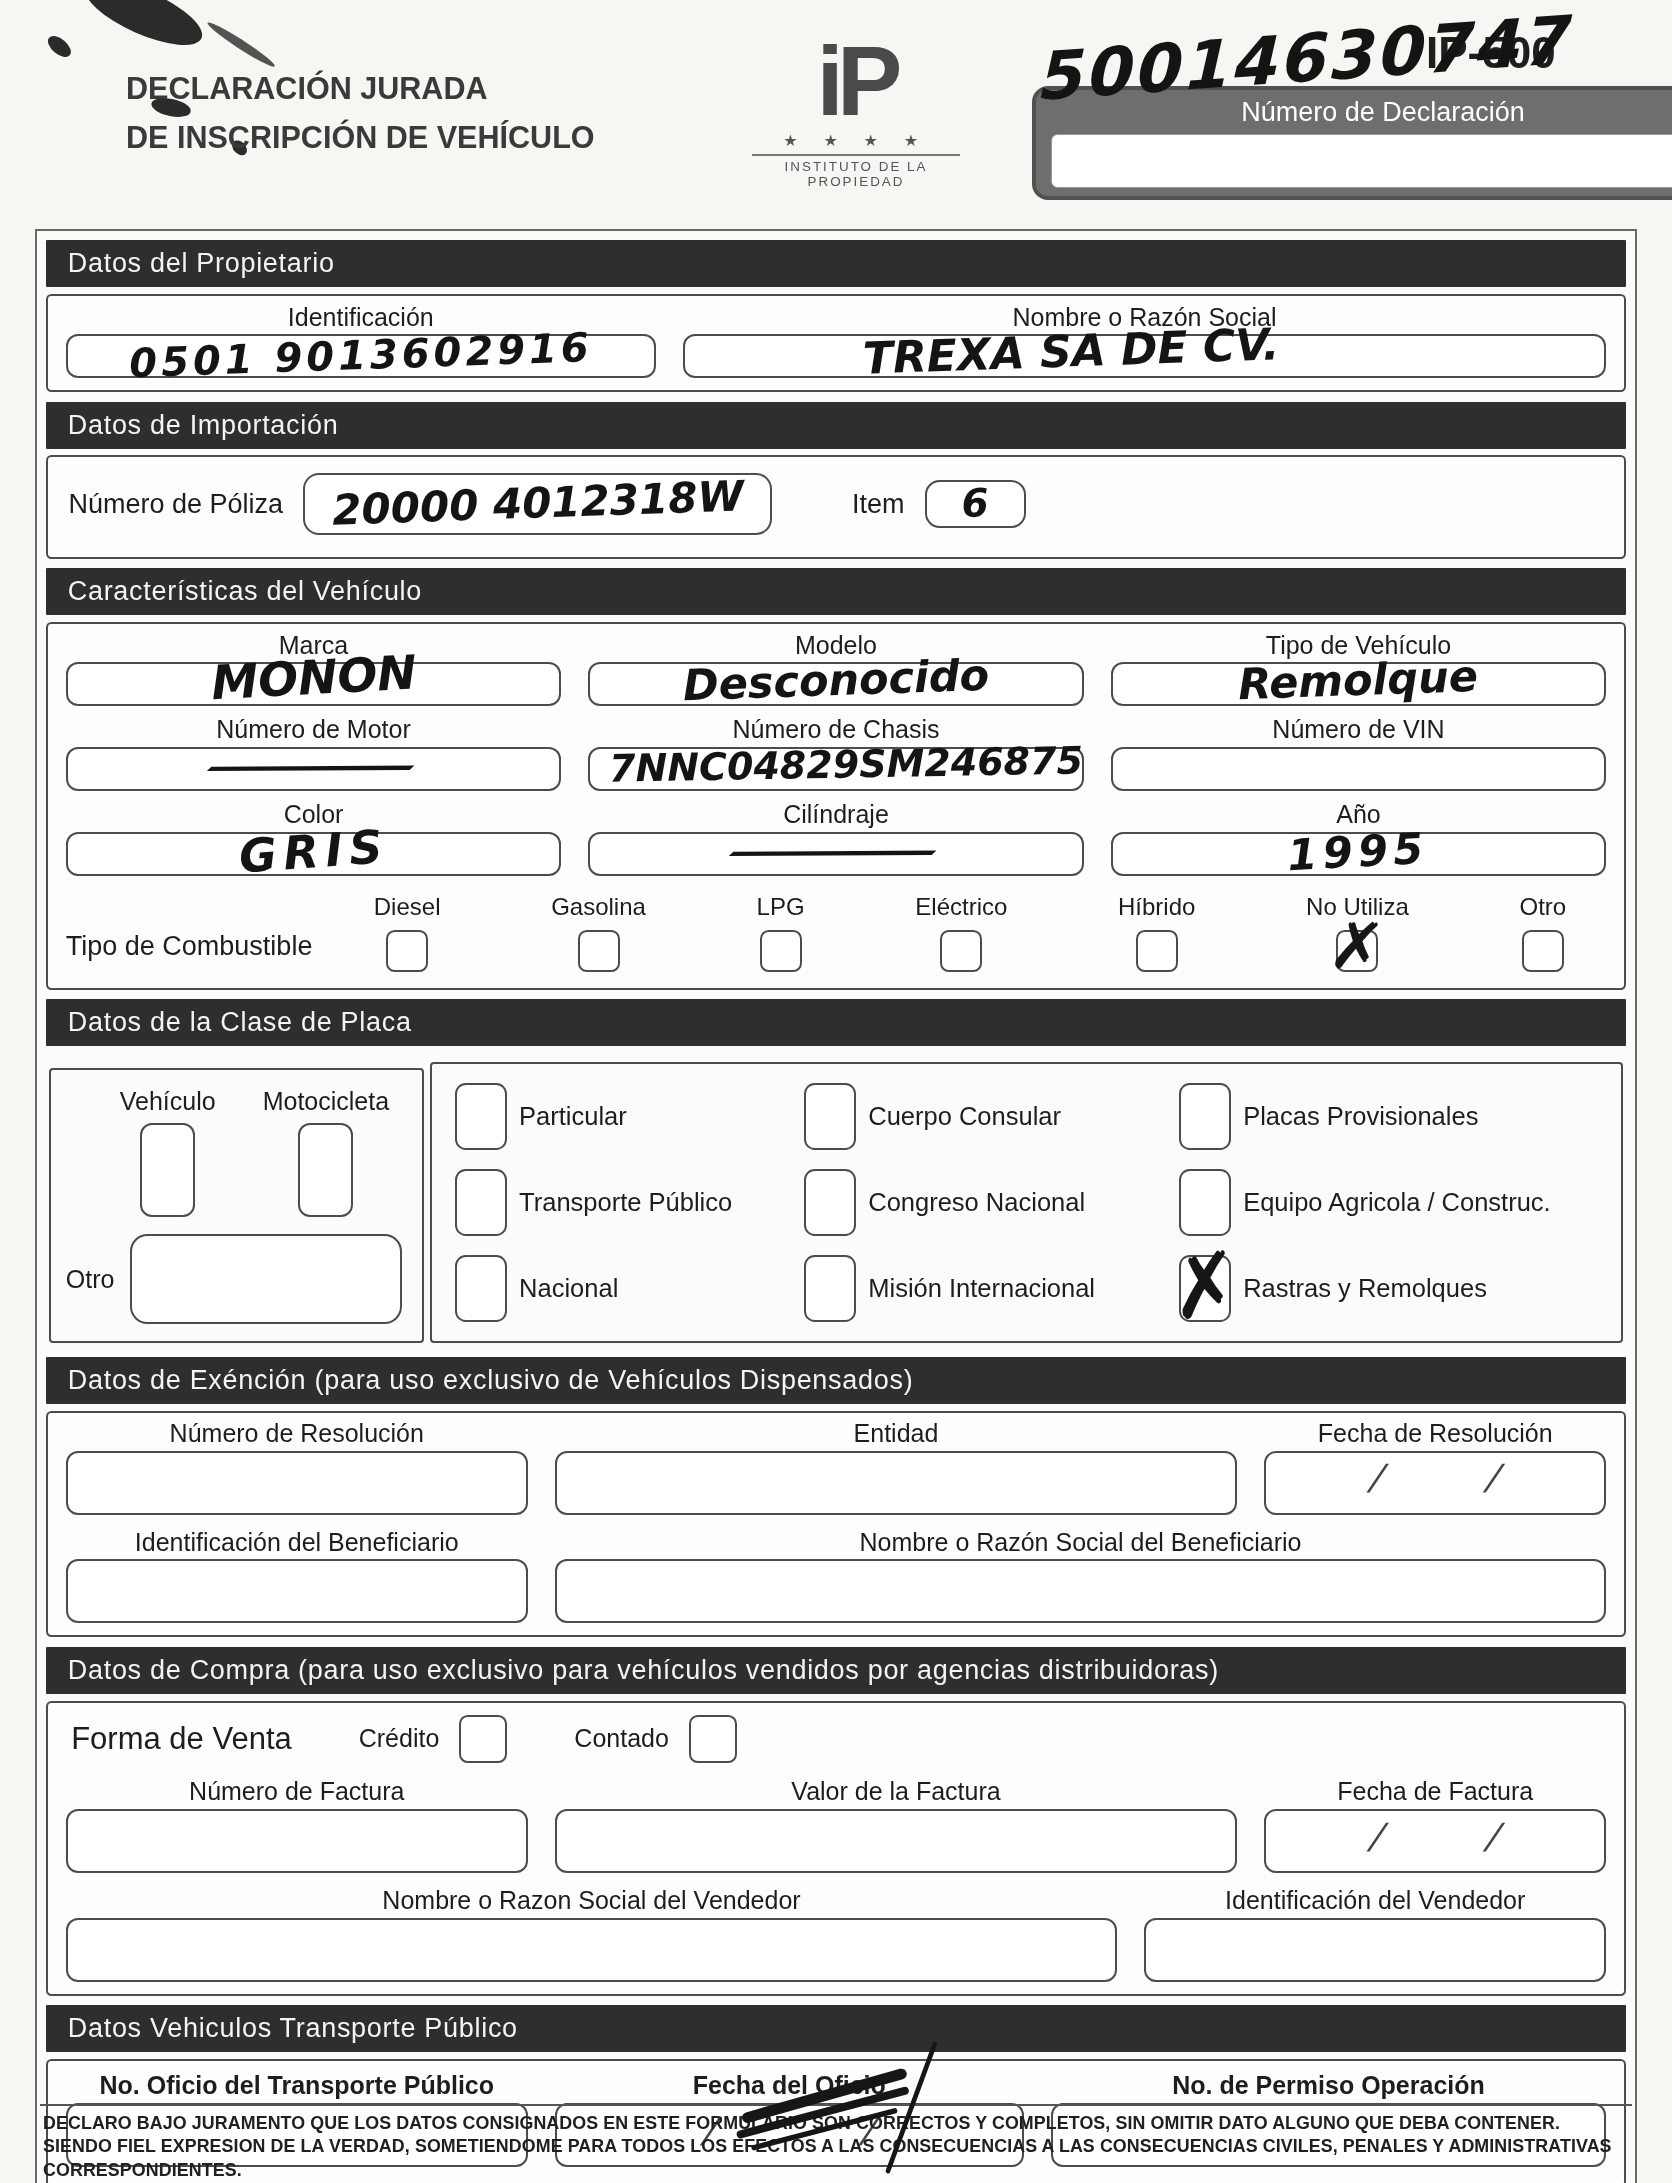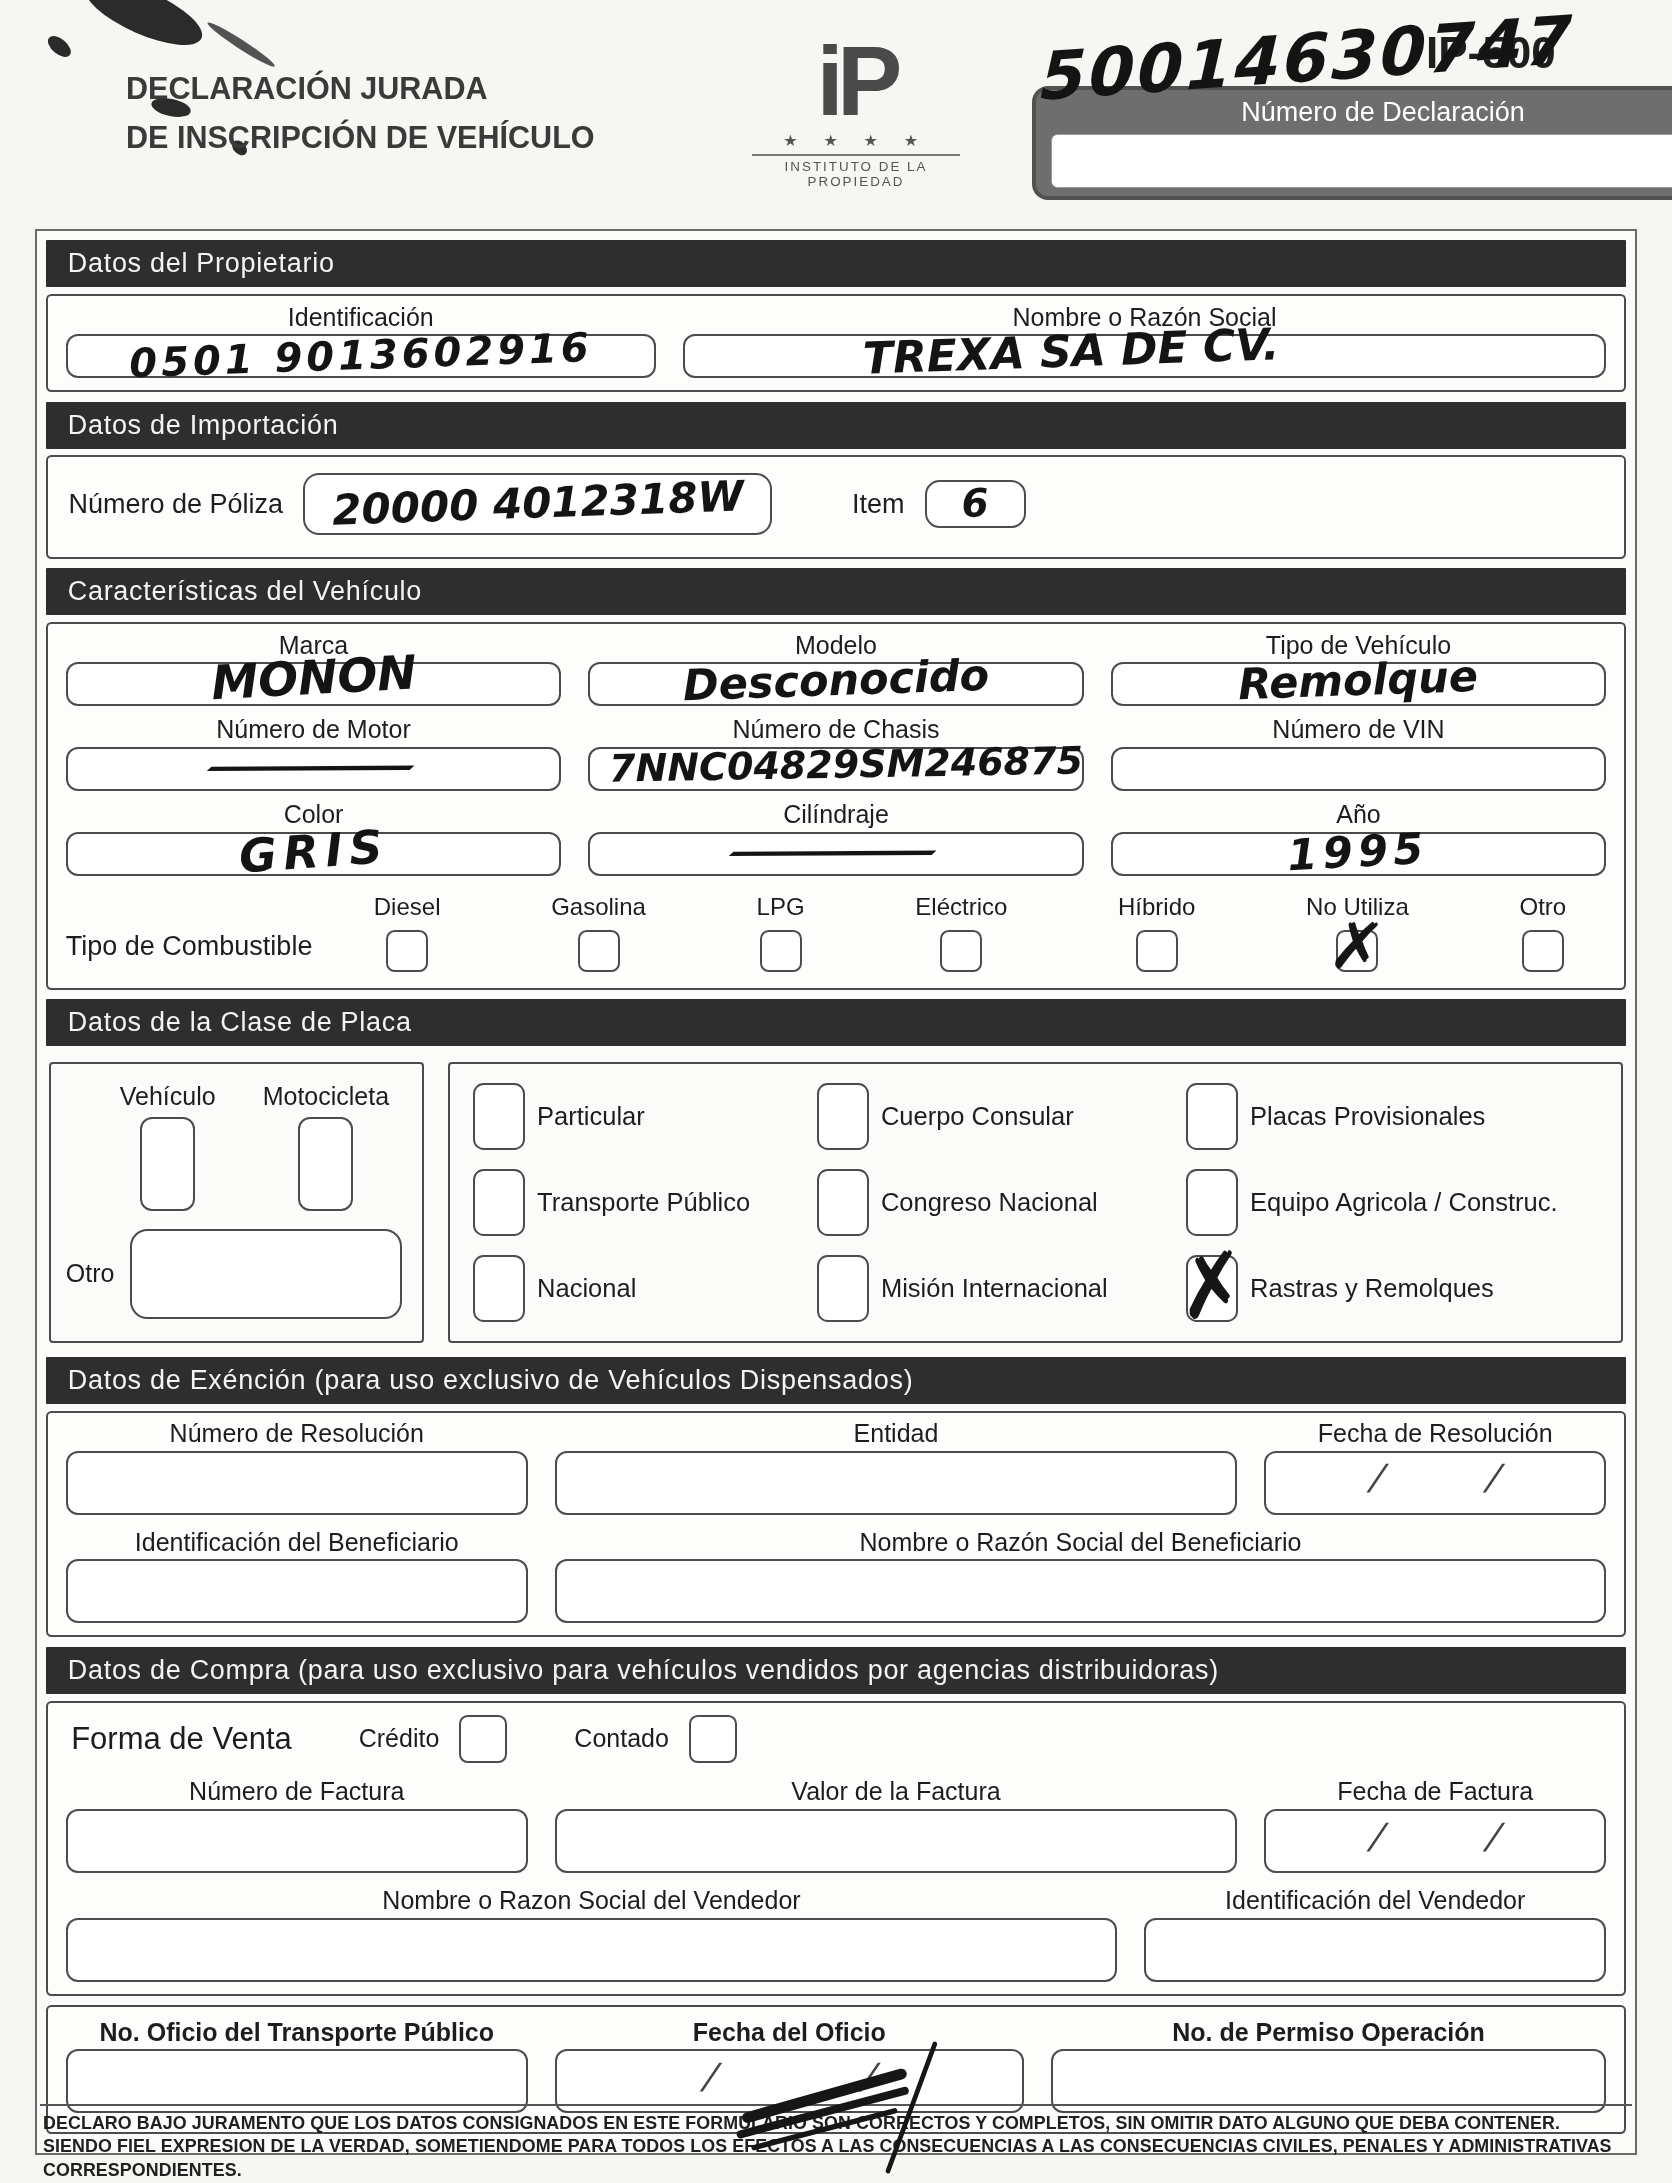--- a/index.html
+++ b/index.html
@@ -52,21 +52,21 @@
 
   
   .fuel-row{display:flex;align-items:flex-start;margin-top:17.4px;padding-bottom:4px;}
   .fuel-lbl{font-size:27px;color:#1d1d1d;margin-top:38px;width:308px;}
   .fuel-opts{flex:1;display:flex;justify-content:space-between;padding-right:40px;}
   .fuel-item{display:flex;flex-direction:column;align-items:center;gap:6.7px;}
   .fuel-item .cb{width:42px;height:42px;}
   .fuel-item .flabel{font-size:24px;}
 
   
-  .plate-wrap{display:flex;gap:24px;padding:9.4px 5.4px;}
+  .plate-wrap{display:flex;gap:6px;padding:9.4px 5.4px;align-items:flex-end;}
   .plate-left{width:375px;border:2px solid #4c4c4c;border-radius:4px;padding:17.4px 14.7px;box-sizing:border-box;}
   .pl-row{display:flex;gap:47px;margin-left:54px;}
   .pl-item{display:flex;flex-direction:column;align-items:center;gap:4px;}
   .pl-item .cb{width:55px;height:94px;border-radius:12px;}
   .otro-row{display:flex;align-items:center;gap:16px;margin-top:17.4px;}
   .otro-row .flabel{margin:0;}
   .otro-input{width:268px;height:86px;border:2px solid #4c4c4c;border-radius:17.4px;background:#fff;}
   .plate-right{flex:1;border:2px solid #4c4c4c;border-radius:4px;padding:19px 23px;
                display:grid;grid-template-columns:1fr 1.08fr 1.3fr;row-gap:19px;column-gap:27px;align-items:center;}
   .plate-cell{display:flex;align-items:center;gap:12px;}
@@ -407,20 +407,21 @@
           <div class="flabel">Nombre o Razon Social del Vendedor</div>
           <div class="input" style="height:64px;"></div>
         </div>
         <div class="field" style="flex:0 0 462px;">
           <div class="flabel">Identificación del Vendedor</div>
           <div class="input" style="height:64px;"></div>
         </div>
       </div>
     </div>
 
+    <div class="bar">Datos Vehiculos Transporte Público</div>
     <div class="box">
       <div class="row" style="padding:4px 0 6.7px;">
         <div class="field" style="flex:0 0 462px;">
           <div class="flabel" style="font-weight:700;">No. Oficio del Transporte Público</div>
           <div class="input" style="height:64px;"></div>
         </div>
         <div class="field" style="flex:0 0 469px;">
           <div class="flabel" style="font-weight:700;">Fecha del Oficio</div>
           <div class="input" style="height:64px;">
             <span class="slashes">

